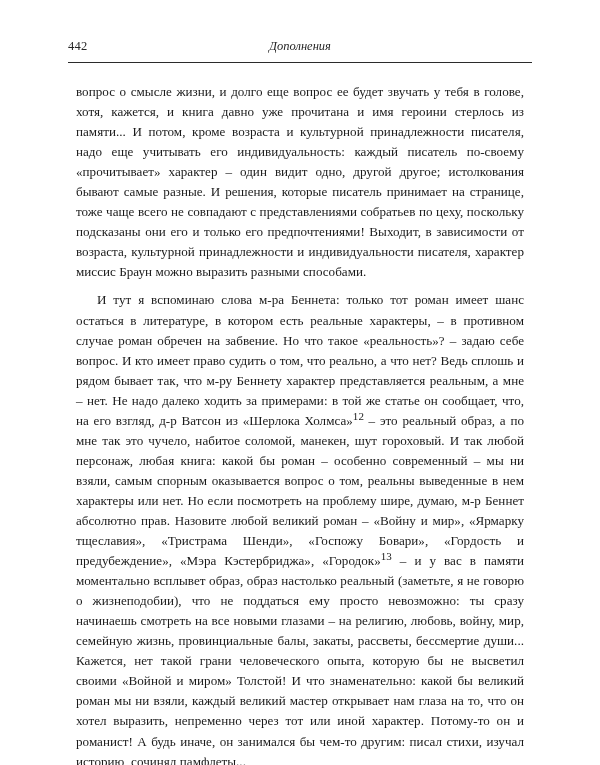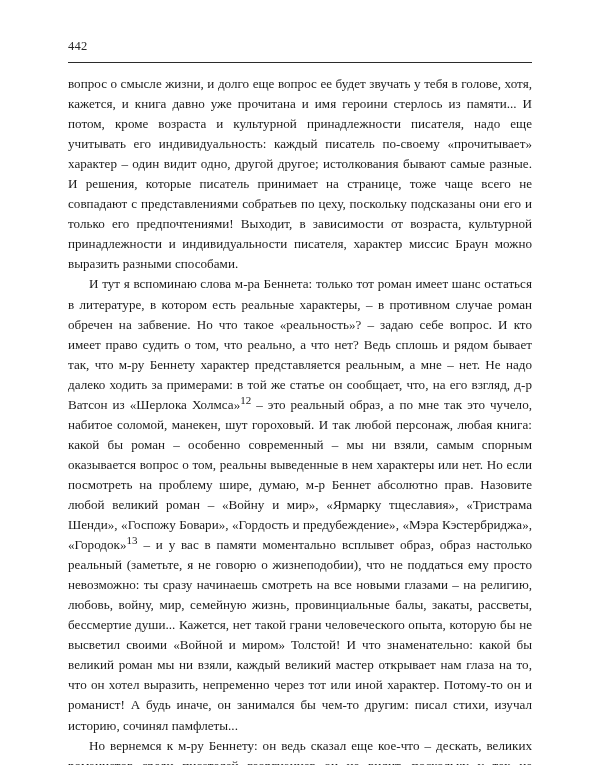--- a/index.html
+++ b/index.html
@@ -68,21 +68,21 @@
   }
 
   
   .textblock {
     position: absolute;
     left: 68px;
     top: 74px;
     width: 464px;
   }
   p.para {
-    margin: 0;
+    margin: 8px;
     text-indent: 21px;
     text-align: justify;
     text-justify: inter-word;
     font-size: 13.1px;
     line-height: 20.05px;
     letter-spacing: 0.02px;
     word-spacing: 0.1px;
     hyphens: manual;
   }
   p.para.first {
@@ -94,20 +94,21 @@
     vertical-align: 5px;
   }
 </style>
 </head>
 <body>
 
 <div class="page">
 
   <div class="running-head">
     <span class="folio">442</span>
+    <span class="head-title">Дополнения</span>
   </div>
 
   <div class="head-rule"></div>
 
   <div class="textblock">
     <p class="para first" id="para-1" style="text-indent: 0px;">вопрос о смысле жизни, и долго еще вопрос ее будет звучать у тебя в голове, хотя, кажется, и книга давно уже прочитана и имя героини стерлось из памяти... И потом, кроме возраста и культурной принадлежности писателя, надо еще учитывать его индивидуальность: каждый писатель по-своему «прочитывает» характер – один видит одно, другой другое; истолкования бывают самые разные. И решения, которые писатель принимает на странице, тоже чаще всего не совпадают с представлениями собратьев по цеху, поскольку подсказаны они его и только его предпочтениями! Выходит, в зависимости от возраста, культурной принадлежности и индивидуальности писателя, характер миссис Браун можно выразить разными способами.</p>
     <p class="para" id="para-2" style="text-indent: 21px;">И тут я вспоминаю слова м-ра Беннета: только тот роман имеет шанс остаться в литературе, в котором есть реальные характеры, – в противном случае роман обречен на забвение. Но что такое «реальность»? – задаю себе вопрос. И кто имеет право судить о том, что реально, а что нет? Ведь сплошь и рядом бывает так, что м-ру Беннету характер представляется реальным, а мне – нет. Не надо далеко ходить за примерами: в той же статье он сообщает, что, на его взгляд, д-р Ватсон из «Шерлока Холмса»<sup class="fn">12</sup> – это реальный образ, а по мне так это чучело, набитое соломой, манекен, шут гороховый. И так любой персонаж, любая книга: какой бы роман – особенно современный – мы ни взяли, самым спорным оказывается вопрос о том, реальны выведенные в нем характеры или нет. Но если посмотреть на проблему шире, думаю, м-р Беннет абсолютно прав. Назовите любой великий роман – «Войну и мир», «Ярмарку тщеславия», «Тристрама Шенди», «Госпожу Бовари», «Гордость и предубеждение», «Мэра Кэстербриджа», «Городок»<sup class="fn">13</sup> – и у вас в памяти моментально всплывет образ, образ настолько реальный (заметьте, я не говорю о жизнеподобии), что не поддаться ему просто невозможно: ты сразу начинаешь смотреть на все новыми глазами – на религию, любовь, войну, мир, семейную жизнь, провинциальные балы, закаты, рассветы, бессмертие души... Кажется, нет такой грани человеческого опыта, которую бы не высветил своими «Войной и миром» Толстой! И что знаменательно: какой бы великий роман мы ни взяли, каждый великий мастер открывает нам глаза на то, что он хотел выразить, непременно через тот или иной характер. Потому-то он и романист! А будь иначе, он занимался бы чем-то другим: писал стихи, изучал историю, сочинял памфлеты...</p>
     <p class="para" id="para-3" style="text-indent: 21px;">Но вернемся к м-ру Беннету: он ведь сказал еще кое-что – дескать, великих романистов среди писателей георгианцев он не видит, поскольку у тех не получается создать реальные, правдивые и убедительные характеры. И вот тут я с ним не соглашусь. Не соглашусь в силу определенных причин, обстоятельств, возможностей, которые, как мне кажется, придают обсуждаемому вопросу несколько иной поворот. По крайней мере, я это так вижу, хотя прекрасно понимаю, что моя точка зрения наверняка покажется кому-то пристрастной, неоправданно оптимистичной или ограниченной. Ну что ж, надеюсь, что, выслушав меня, вы придадите моим словам необходимые</p>
   </div>
 

